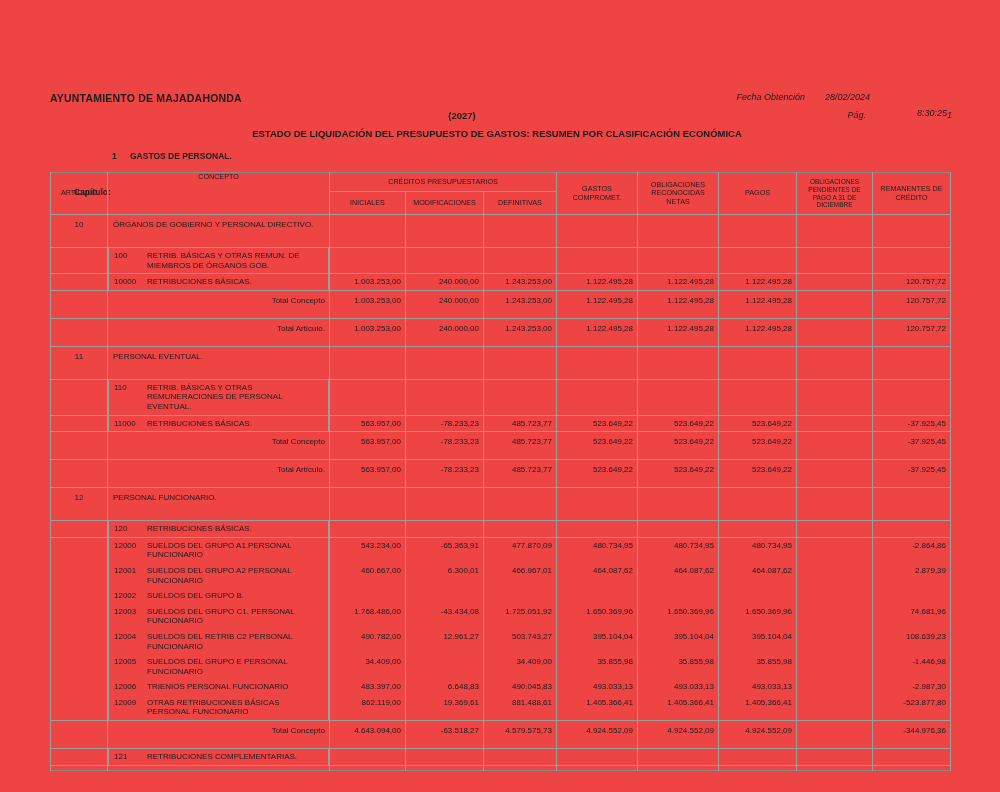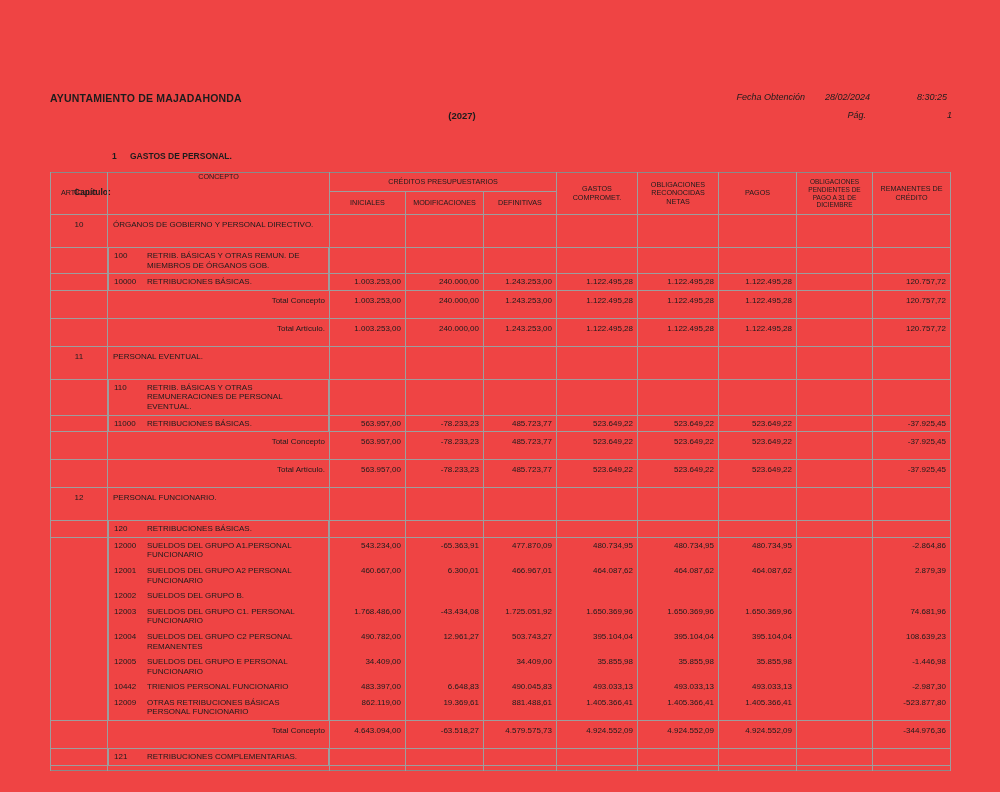--- a/index.html
+++ b/index.html
@@ -10,21 +10,21 @@
     font-family: "Liberation Sans", sans-serif;
     color: #1c1c1c;
   }
   .page { position: absolute; inset: 0; width: 1000px; height: 792px; background: #ef4444; }
 
   
   .org      { position: absolute; left: 50px;  top: 92px;  font-size: 10.5px; font-weight: bold; letter-spacing: .2px; }
   .meta     { position: absolute; font-size: 9px; font-style: italic; white-space: nowrap; }
   .f-label  { right: 195px; top: 92px; }
   .f-date   { right: 130px; top: 92px; }
-  .f-time   { right: 53px;  top: 92px; }
+  .f-time   { right: 53px;  top: 108px; }
   .p-label  { right: 134px; top: 110px; }
   .p-value  { right: 48px;  top: 110px; }
   .year     { position: absolute; left: 0; top: 110px; width: 924px; text-align: center; font-size: 9.5px; font-weight: bold; }
   .title    { position: absolute; left: 0; top: 128px; width: 994px; text-align: center; font-size: 9.5px; font-weight: bold; }
   .cap      { position: absolute; top: 151px; font-size: 8.5px; font-weight: bold; white-space: nowrap; }
   .cap-label{ left: 74px; margin-top: 36px; }
   .cap-num  { left: 112px; }
   .cap-name { left: 130px; }
 
   
@@ -69,20 +69,21 @@
 
   <div class="org">AYUNTAMIENTO DE MAJADAHONDA</div>
 
   <div class="meta f-label">Fecha Obtención</div>
   <div class="meta f-date">28/02/2024</div>
   <div class="meta f-time">8:30:25</div>
   <div class="meta p-label">Pág.</div>
   <div class="meta p-value">1</div>
 
   <div class="year">(2027)</div>
+  <div class="title">ESTADO DE LIQUIDACIÓN DEL PRESUPUESTO DE GASTOS: RESUMEN POR CLASIFICACIÓN ECONÓMICA</div>
 
   <div class="cap cap-label">Capítulo:</div>
   <div class="cap cap-num">1</div>
   <div class="cap cap-name">GASTOS DE PERSONAL.</div>
 
   <table class="budget">
     <colgroup>
       <col style="width:57px">
         <col style="width:222px">
         <col style="width:76px">
@@ -347,21 +348,21 @@
           <td class="c-num">1.650.369,96</td>
           <td class="c-num">1.650.369,96</td>
           <td class="c-num">1.650.369,96</td>
           <td class="c-num"></td>
           <td class="c-num">74.681,96</td>
         </tr>
         <tr class="r-sub no-top">
           <td class="c-art"></td>
           <td class="c-con flex">
             <span class="code">12004</span>
-            <div class="desc">SUELDOS DEL GRUPO C2 PERSONAL REMANENTES</div>
+            <div class="desc">SUELDOS DEL RETRIB C2 PERSONAL FUNCIONARIO</div>
           </td>
           <td class="c-num">490.782,00</td>
           <td class="c-num">12.961,27</td>
           <td class="c-num">503.743,27</td>
           <td class="c-num">395.104,04</td>
           <td class="c-num">395.104,04</td>
           <td class="c-num">395.104,04</td>
           <td class="c-num"></td>
           <td class="c-num">108.639,23</td>
         </tr>
@@ -376,21 +377,21 @@
           <td class="c-num">34.409,00</td>
           <td class="c-num">35.855,98</td>
           <td class="c-num">35.855,98</td>
           <td class="c-num">35.855,98</td>
           <td class="c-num"></td>
           <td class="c-num">-1.446,98</td>
         </tr>
         <tr class="r-sub no-top">
           <td class="c-art"></td>
           <td class="c-con flex">
-            <span class="code">10442</span>
+            <span class="code">12006</span>
             <div class="desc">TRIENIOS PERSONAL FUNCIONARIO</div>
           </td>
           <td class="c-num">483.397,00</td>
           <td class="c-num">6.648,83</td>
           <td class="c-num">490.045,83</td>
           <td class="c-num">493.033,13</td>
           <td class="c-num">493.033,13</td>
           <td class="c-num">493.033,13</td>
           <td class="c-num"></td>
           <td class="c-num">-2.987,30</td>

